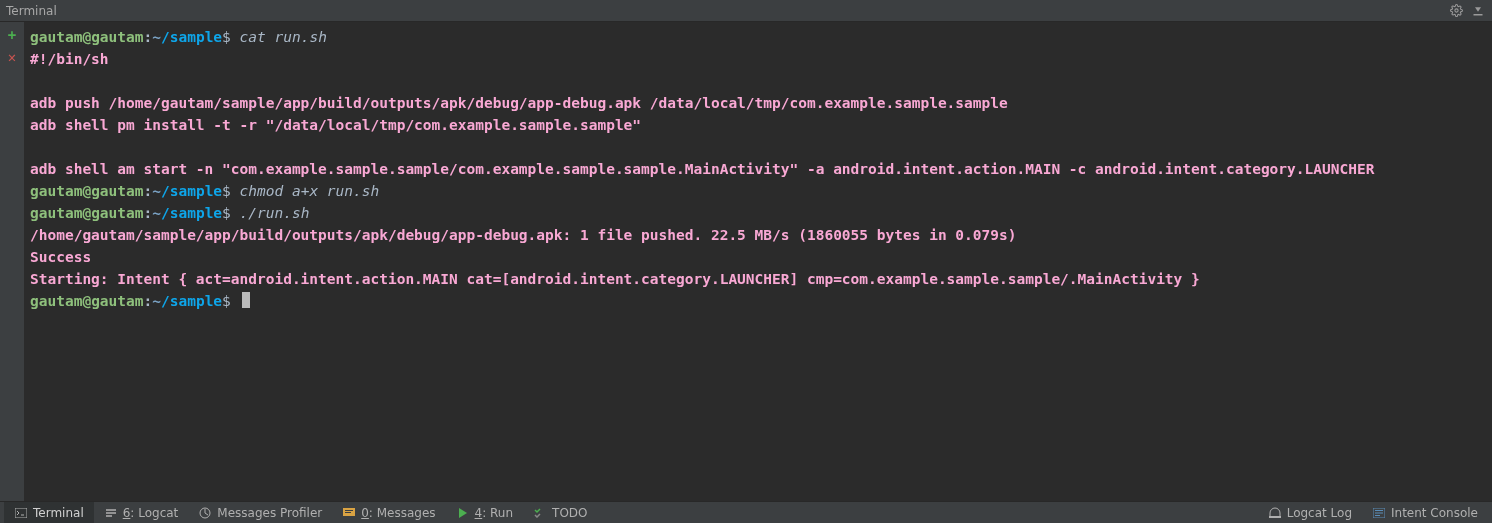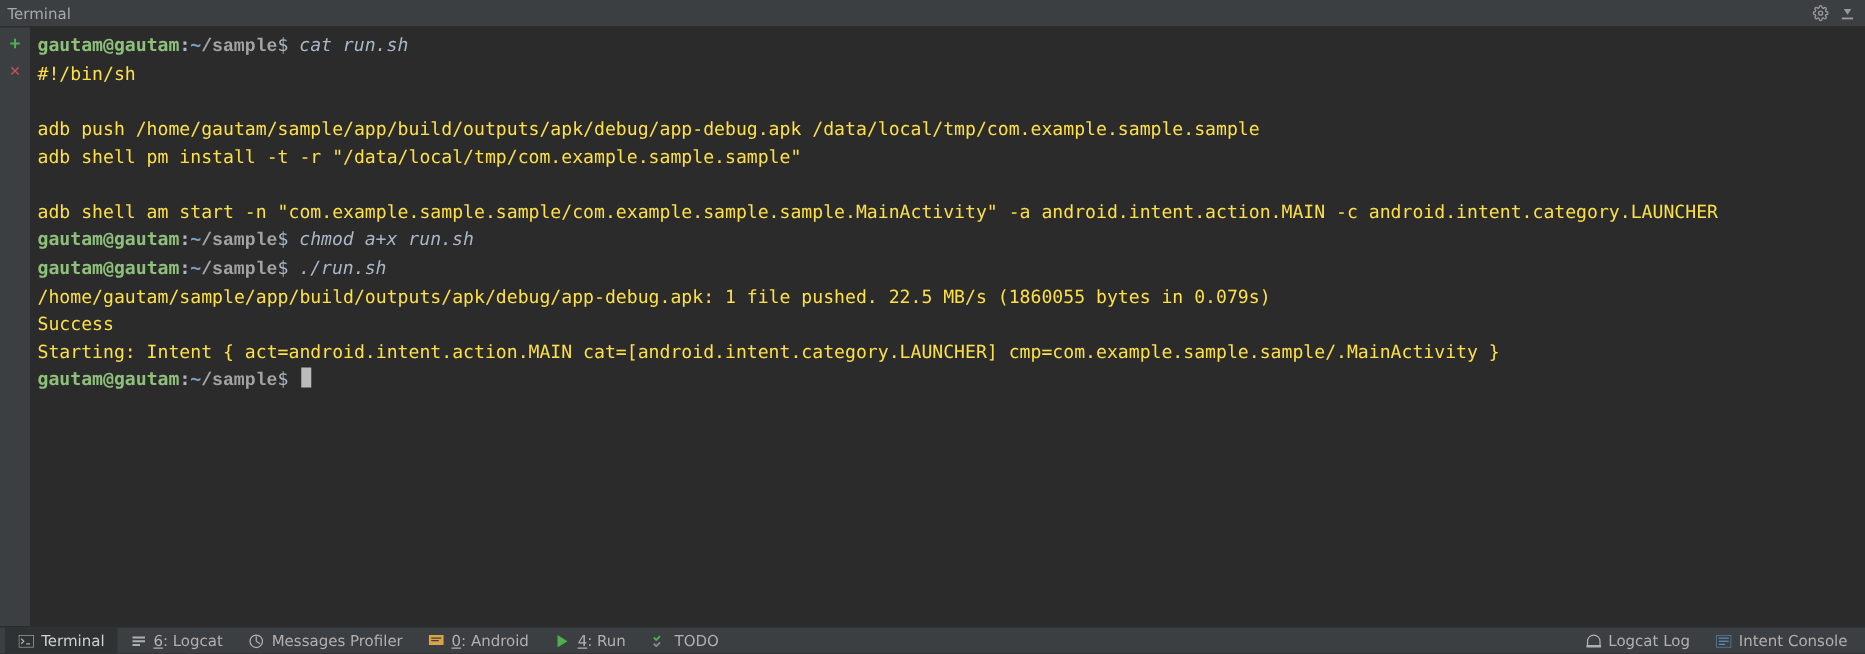--- a/index.html
+++ b/index.html
@@ -73,24 +73,24 @@
     overflow: hidden;
     color: #a9b7c6;
   }
   .terminal .line { white-space: pre; }
 
   .user { color:#8ec07c; font-weight:bold; }
   .host { color:#8ec07c; font-weight:bold; }
   .at   { color:#8ec07c; font-weight:bold; }
   .colon{ color:#a9b7c6; font-weight:bold; }
   .tilde{ color:#7aa2c4; font-weight:bold; }
-  .path { color:#a3a3a3; font-weight:bold;font-family:Liberation Mono, monospace; }
+  .path { color:#0ea5e9; font-weight:bold; }
   .dollar{ color:#a9b7c6; }
   .cmd   { color:#a9b7c6;font-style:italic; }
-  .out   { color:#fde047; }
+  .out   { color:#f9a8d4;font-weight:bold; }
 
   .cursor {
     display:inline-block;
     width: 8px; height: 16px;
     background:#bbbbbb;
     vertical-align: -2px;
     margin-left: 2px;
   }
 
   
@@ -188,21 +188,21 @@
   </div>
 
   <div class="tabbtn">
     <span class="ico" style="color:#d9a343;">
       <svg width="12" height="10" viewBox="0 0 12 10">
           <rect x="0" y="0" width="12" height="8" fill="#d9a343"></rect>
           <rect x="2" y="2" width="8" height="1" fill="#3c3f41"></rect>
           <rect x="2" y="4" width="6" height="1" fill="#3c3f41"></rect>
         </svg>
     </span>
-    <span><span class="underline">0</span><span>: Android</span></span>
+    <span><span class="underline">0</span><span>: Messages</span></span>
   </div>
 
   <div class="tabbtn">
     <span class="ico">
       <svg width="10" height="10" viewBox="0 0 10 10">
           <path d="M1 0v10l8-5z" fill="#4caf50"></path>
         </svg>
     </span>
     <span><span class="underline">4</span><span>: Run</span></span>
   </div>

